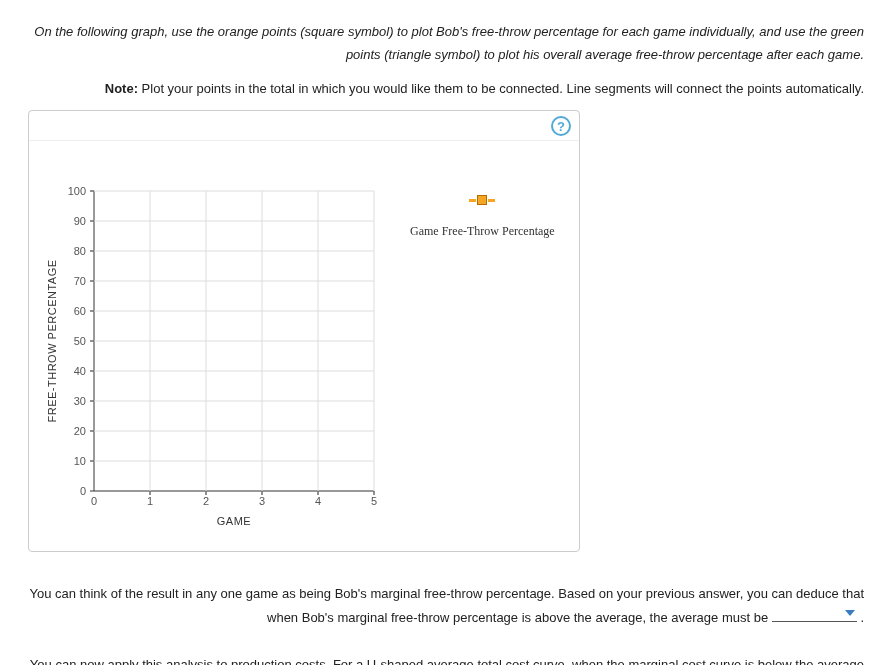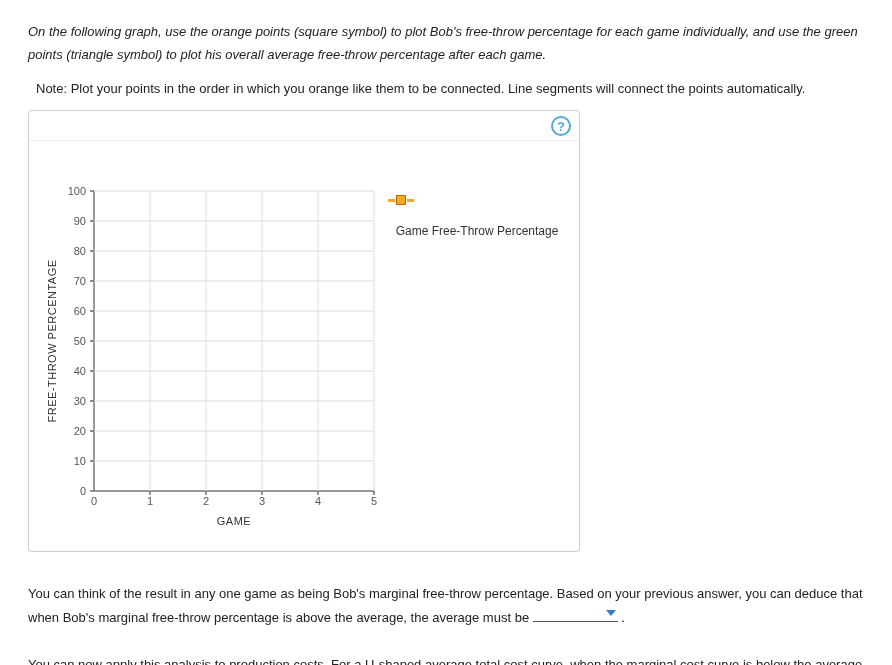--- a/index.html
+++ b/index.html
@@ -6,22 +6,22 @@
   body {
     font-family: Arial, Helvetica, sans-serif;
     font-size: 13px;
     color: #222;
     padding: 20px 28px;
     margin: 0;
     line-height: 1.8;
     width: 892px;
   }
   .italic { font-style: italic; }
-  .bold { font-weight: normal; margin-left: 8px; }
-  p { margin: 0 0  12px 0; }
+  .bold { font-weight: bold; margin-left: 8px; }
+  p { margin: 0 0  12px 0; text-align: right; }
   .instr { margin-bottom: 10px; }
   .chart-holder {
     border: 1px solid #ccc;
     border-radius: 4px;
     margin: 10px 0 30px 0;
     position: relative;
     width: 552px;
     padding: 0;
   }
   .chart-toolbar {
@@ -46,21 +46,21 @@
     display: flex;
     padding: 30px 10px 20px 10px;
   }
   svg.chart { display: block; }
   .legend {
     padding-top: 20px;
     font-size: 12px;
     color: #333;
     width: 175px;
   }
-  .legend-block { text-align: left; margin-bottom: 26px; cursor: grab; }
+  .legend-block { text-align: center; margin-bottom: 26px; cursor: grab; font-family: Liberation Serif, serif; }
   .legend-marker { display: inline-block; margin-bottom: 8px; }
   .square-marker {
     width: 10px; height: 10px;
     background: #f5a623;
     border: 1.5px solid #b46b00;
     display: inline-block;
     position: relative;
   }
   .square-dash::before, .square-dash::after {
     content: "";
@@ -115,21 +115,21 @@
   }
   .axis-text { font-size: 11px; fill: #555; font-family: Arial; }
   .axis-label { font-size: 11px; fill: #333; font-family: Arial; letter-spacing: 0.5px; }
 </style>
 </head>
 <body>
 
 <p class="instr italic">On the following graph, use the orange points (square symbol) to plot Bob's free-throw percentage for each game individually, and use the green points (triangle symbol) to plot his overall average free-throw percentage after each game.</p>
 
 <p class="instr">
-  <span class="bold">Note:</span><span> Plot your points in the order in which you orange like them to be connected. Line segments will connect the points automatically.</span>
+  <span class="bold">Note:</span><span> Plot your points in the total in which you would like them to be connected. Line segments will connect the points automatically.</span>
 </p>
 
 <div class="chart-holder">
   <div class="chart-toolbar">
     <div class="help-icon">?</div>
   </div>
   <div class="chart-body">
     <svg class="chart" width="360" height="360">
       <g transform="translate(55,20)">
 

